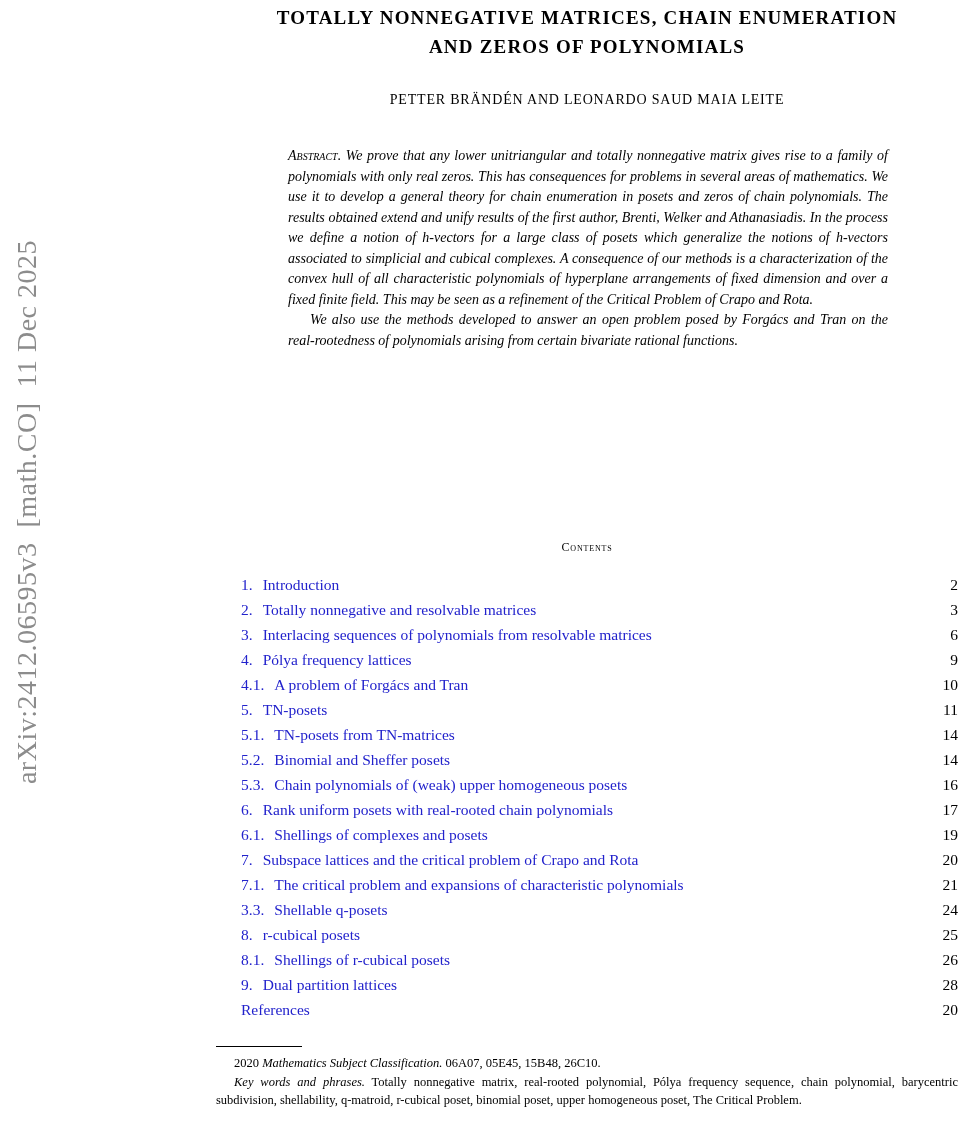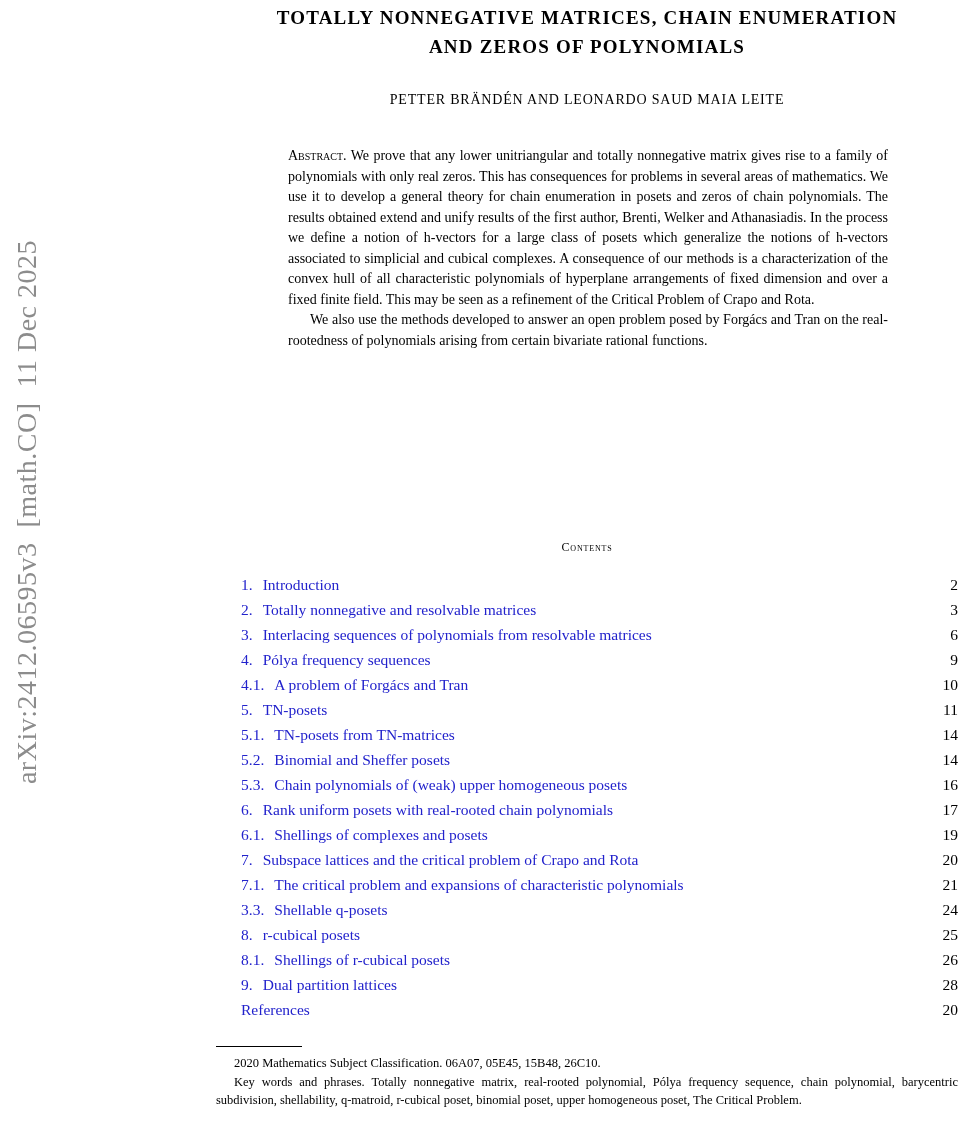--- a/index.html
+++ b/index.html
@@ -37,20 +37,21 @@
     position: absolute; top: 92px; left: 0; width: 742px;
     text-align: center;
     font-size: 14px;
     letter-spacing: 0.8px;
   }
   .abstract {
     position: absolute; top: 146px; left: 72px; width: 600px;
     font-size: 14px;
     line-height: 20.5px;
     text-align: justify;
+    font-style: italic;
   }
   .abstract .sc { font-variant: small-caps; }
   .abstract p.indent { text-indent: 22px; }
   .contents-heading {
     position: absolute; top: 540px; left: 0; width: 742px;
     text-align: center;
     font-variant: small-caps;
     font-size: 12px;
     letter-spacing: 0.8px;
   }
@@ -74,21 +75,21 @@
     font-size: 12.5px;
     line-height: 18.5px;
     text-align: justify;
   }
   .footnote-rule {
     width: 86px;
     border-top: 1px solid #000;
     margin-bottom: 7px;
   }
   .footnote p { text-indent: 18px; }
-  .footnote .it { }
+  .footnote .it { font-style: italic; }
 </style>
 </head>
 <body>
 
 <div class="watermark">arXiv:2412.06595v3  [math.CO]  11 Dec 2025</div>
 
 <div class="content">
 
   <h1 class="title">
     <span>TOTALLY NONNEGATIVE MATRICES, CHAIN ENUMERATION</span><br>
@@ -116,21 +117,21 @@
         <span class="toc-label">Totally nonnegative and resolvable matrices</span>
         <span class="toc-page">3</span>
       </div>
       <div class="toc-row">
         <span class="toc-num">3.</span>
         <span class="toc-label">Interlacing sequences of polynomials from resolvable matrices</span>
         <span class="toc-page">6</span>
       </div>
       <div class="toc-row">
         <span class="toc-num">4.</span>
-        <span class="toc-label">Pólya frequency sequences</span>
+        <span class="toc-label">Pólya frequency lattices</span>
         <span class="toc-page">9</span>
       </div>
       <div class="toc-row">
         <span class="toc-num">4.1.</span>
         <span class="toc-label">A problem of Forgács and Tran</span>
         <span class="toc-page">10</span>
       </div>
       <div class="toc-row">
         <span class="toc-num">5.</span>
         <span class="toc-label">TN-posets</span>

